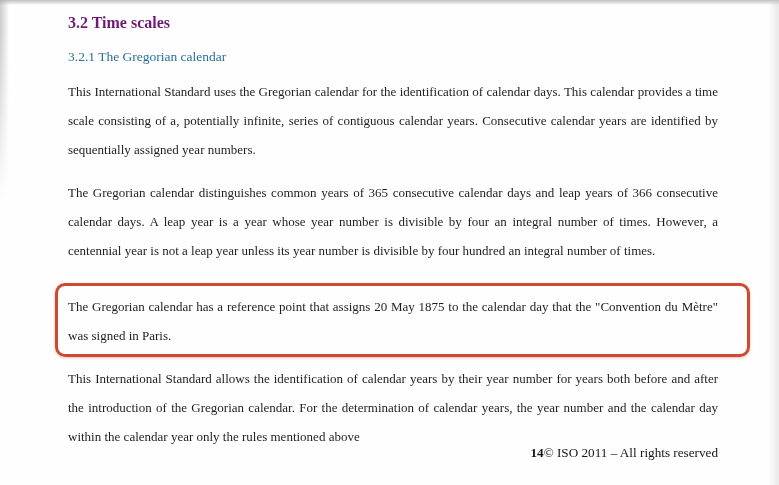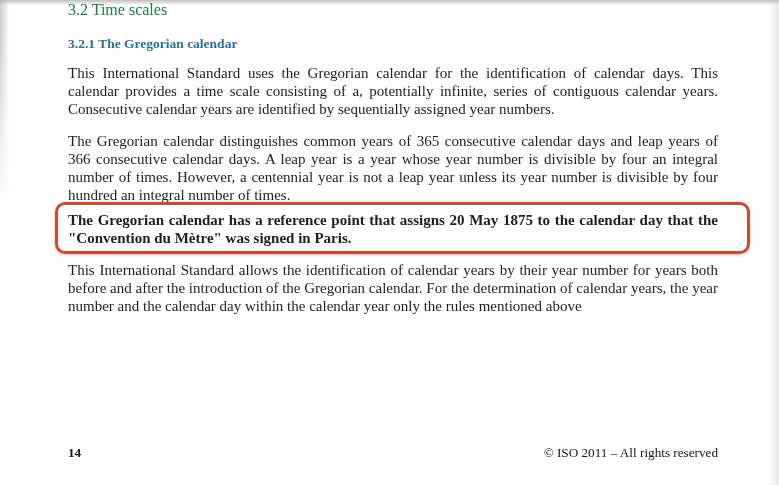--- a/index.html
+++ b/index.html
@@ -36,65 +36,64 @@
     background: linear-gradient(to left, rgba(200,200,200,0.4), rgba(255,255,255,0));
     pointer-events: none;
   }
   .content {
     position: absolute;
     left: 68px;
     top: 0;
     width: 650px;
   }
   h1.section-heading {
-    margin: 0 0 0 0;
+    margin: 13px 0 0 0;
     font-size: 16px;
     line-height: 19px;
-    font-weight: normal;
-    color: #15803d;
+    font-weight: bold;
+    color: #701a75;
   }
   h2.subsection-heading {
     margin: 17px 0 0 0;
     font-size: 13.5px;
     line-height: 16px;
-    font-weight: bold;
+    font-weight: normal;
     color: var(--accent-blue);
   }
   p.body-para {
     margin: 14px 0 0 0;
-    font-size: 15px;
-    line-height: 18px;
+    font-size: 13px;
+    line-height: 29px;
     text-align: justify;
     color: var(--body-text);
   }
   p.body-para.first { margin-top: 12px; }
   .highlight-wrap {
     position: relative;
-    margin-top: 7px;
-    font-weight: bold;
+    margin-top: 27px;
   }
   .highlight-wrap p.body-para { margin: 0; }
   .highlight-box {
     position: absolute;
     left: -13px;
     right: -32px;
     top: -9px;
     bottom: -7px;
     border: 3px solid var(--highlight-red);
     border-radius: 10px;
     box-shadow: 0 1px 3px rgba(203, 74, 50, 0.35);
     pointer-events: none;
   }
   .footer {
     position: absolute;
     left: 68px;
     width: 650px;
     top: 445px;
     display: flex;
-    justify-content: space-between;
+    justify-content: flex-end;
     align-items: baseline;
     font-size: 13.2px;
     color: #161616;
   }
   .page-number { font-weight: bold; }
 </style>
 </head>
 <body>
 
 <div class="screen">

